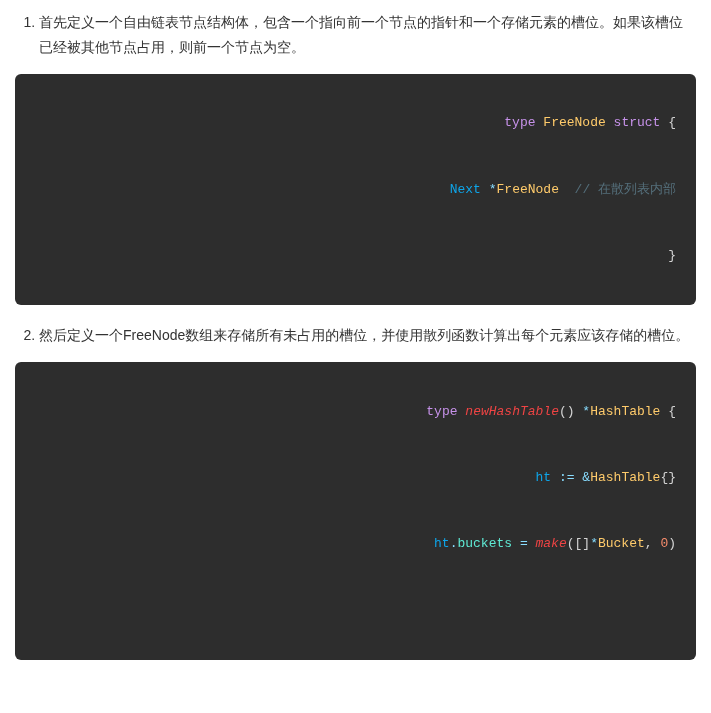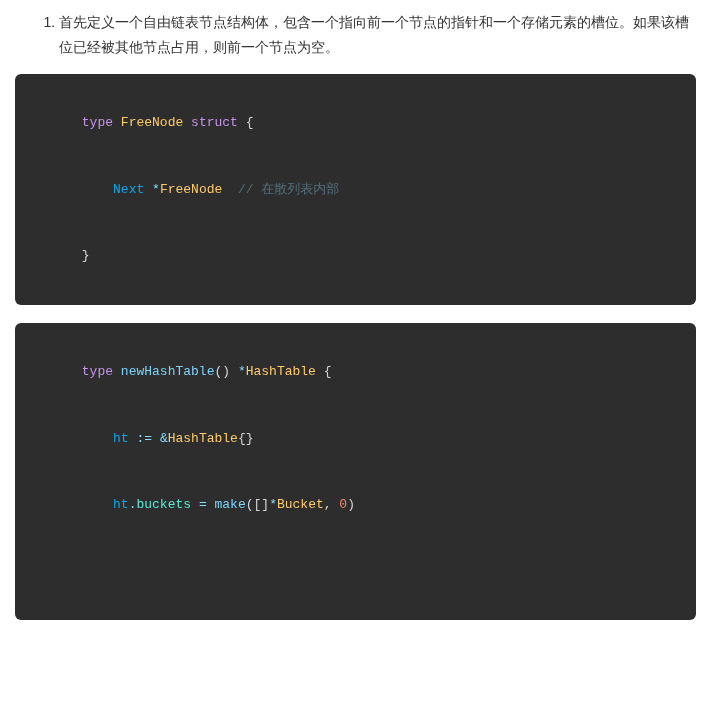--- a/index.html
+++ b/index.html
@@ -29,21 +29,20 @@
     }
 
     .section-title {
       font-size: 14px;
       line-height: 1.8;
       color: #333;
       margin-bottom: 8px;
     }
 
     .list-item {
-      margin-left: 20px;
       margin-bottom: 8px;
       line-height: 1.8;
       font-size: 14px;
       color: #333;
       list-style: decimal;
     }
 
     .list-item-text {
       display: inline;
     }
@@ -59,30 +58,31 @@
 
     .code-block {
       background-color: #2d2d2d;
       border-radius: 6px;
       padding: 16px 20px;
       margin: 14px 0 18px 0;
       font-family: "Courier New", Consolas, monospace;
       font-size: 13px;
       line-height: 1.7;
       overflow-x: auto;
+      text-align: right;
     }
 
     .code-line {
       display: block;
       white-space: pre;
     }
 
     .kw { color: #c792ea; } 
     .type { color: #ffcb6b; } 
-    .fn { color: #7dd3fc; } 
+    .fn { color: #ef4444; font-style: italic; } 
     .var { color: #0ea5e9; } 
     .comment { color: #546e7a; } 
     .op { color: #89ddff; } 
     .num { color: #f78c6c; } 
     .plain { color: #d4d4d4; } 
     .field { color: #5eead4; } 
     .punct { color: #89ddff; }
 
     .description-block {
       margin-bottom: 14px;
@@ -111,20 +111,27 @@
       <span class="kw">type</span><span class="plain"> </span><span class="type">FreeNode</span><span class="plain"> </span><span class="kw">struct</span><span class="plain"> {</span>
     </span>
     <span class="code-line">
       <span class="plain">    </span><span class="var">Next</span><span class="plain"> </span><span class="op">*</span><span class="type">FreeNode</span><span class="plain">  </span><span class="comment">// 在散列表内部</span>
     </span>
     <span class="code-line">
       <span class="plain">}</span>
     </span>
   </div>
 
+  <div class="description-block">
+    <ol start="2">
+      <li class="list-item">
+        <span class="list-item-text">然后定义一个FreeNode数组来存储所有未占用的槽位，并使用散列函数计算出每个元素应该存储的槽位。</span>
+      </li>
+    </ol>
+  </div>
 
   <div class="code-block">
     <span class="code-line">
       <span class="kw">type</span><span class="plain"> </span><span class="fn">newHashTable</span><span class="plain">() </span><span class="op">*</span><span class="type">HashTable</span><span class="plain"> {</span>
     </span>
     <span class="code-line">
       <span class="plain">    </span><span class="var">ht</span><span class="plain"> </span><span class="op">:=</span><span class="plain"> </span><span class="op">&amp;</span><span class="type">HashTable</span><span class="plain">{}</span>
     </span>
     <span class="code-line">
       <span class="plain">    </span><span class="var">ht</span><span class="punct">.</span><span class="field">buckets</span><span class="plain"> </span><span class="op">=</span><span class="plain"> </span><span class="fn">make</span><span class="plain">([]</span><span class="op">*</span><span class="type">Bucket</span><span class="plain">, </span><span class="num">0</span><span class="plain">)</span>

